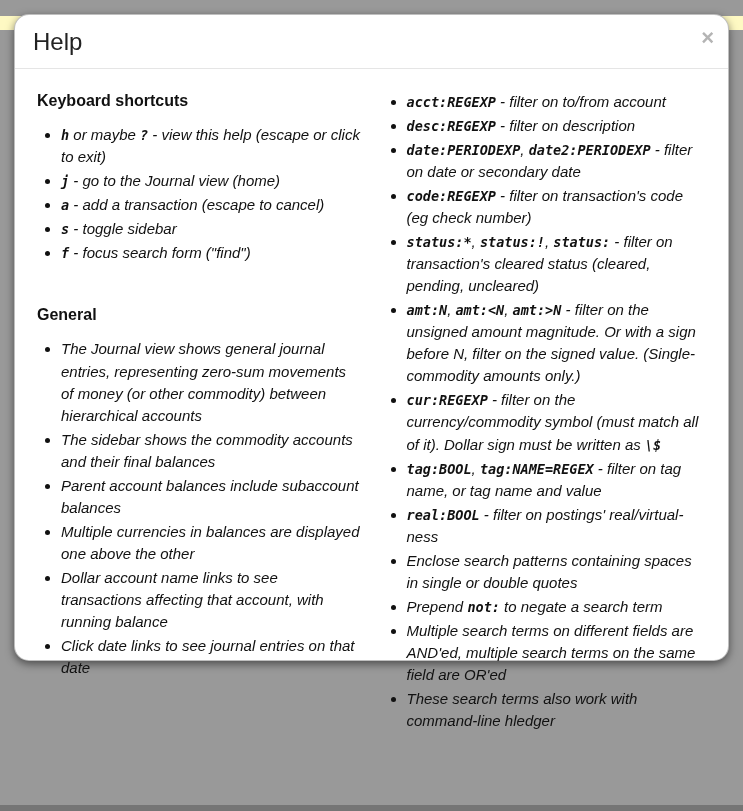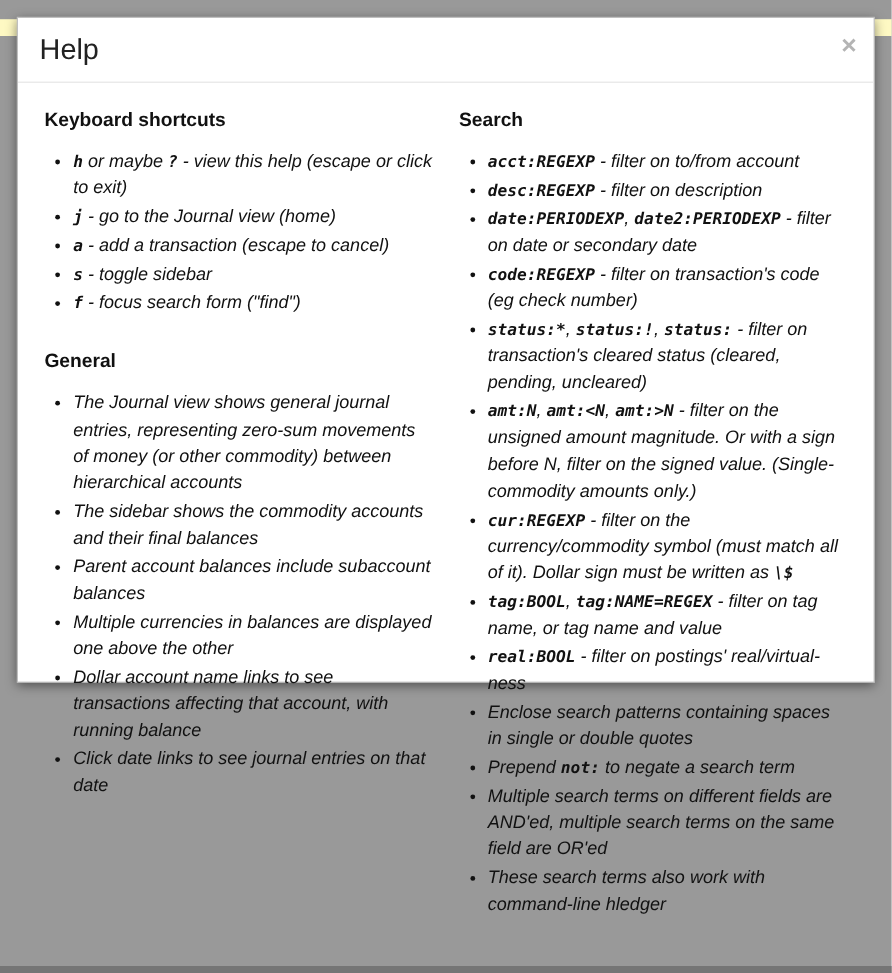--- a/index.html
+++ b/index.html
@@ -22,22 +22,22 @@
     font-size:13px;font-weight:bold;color:#9e2626;text-decoration:none;
     white-space:nowrap;
   }
   .page-heading{
     position:absolute;left:330px;top:1px;
     font-size:27px;font-weight:bold;color:#111;white-space:nowrap;
   }
 
   
   .modal{
-    position:absolute;left:14px;top:14px;width:715px;height:555px;
-    background:#ffffff;border-radius:0;
+    position:absolute;left:14px;top:14px;width:715px;height:647px;
+    background:#ffffff;border-radius:15px;
     border:1px solid rgba(0,0,0,0.25);
     box-shadow:0 3px 9px rgba(0,0,0,0.5);
     z-index:10;box-sizing:border-box;
     color:#111;
   }
   .modal-header{
     position:relative;
     padding:13px 18px 11px 18px;
     border-bottom:1px solid #e5e5e5;
   }
@@ -54,21 +54,21 @@
   .modal-body{
     display:flex;gap:22px;
     padding:22px 22px 20px 22px;
     box-sizing:border-box;
   }
   .help-col{flex:1 1 0;min-width:0;}
   .help-col h4{
     font-size:16px;font-weight:bold;color:#111;
     margin:0 0 14px 0;line-height:1.2;
   }
-  .help-col h4:not(:first-child){margin-top:28px;}
+  .help-col h4:not(:first-child){margin-top:41px;}
   ul.help-list{
     margin:0 0 12px 0;padding:0 0 0 24px;
     list-style:disc;
   }
   ul.help-list li{
     font-size:15px;line-height:1.47;color:#111;
     margin:0 0 2px 0;
     font-style:italic;
   }
   ul.help-list code{
@@ -104,21 +104,20 @@
         <ul class="help-list">
           <li>The Journal view shows general journal entries, representing zero-sum movements of money (or other commodity) between hierarchical accounts</li>
           <li>The sidebar shows the commodity accounts and their final balances</li>
           <li>Parent account balances include subaccount balances</li>
           <li>Multiple currencies in balances are displayed one above the other</li>
           <li>Dollar account name links to see transactions affecting that account, with running balance</li>
           <li>Click date links to see journal entries on that date</li>
         </ul>
       </div>
     <div class="help-col">
-        <h4>Search</h4>
         <ul class="help-list">
           <li><code>acct:REGEXP</code> - filter on to/from account</li>
           <li><code>desc:REGEXP</code> - filter on description</li>
           <li><code>date:PERIODEXP</code>, <code>date2:PERIODEXP</code> - filter on date or secondary date</li>
           <li><code>code:REGEXP</code> - filter on transaction's code (eg check number)</li>
           <li><code>status:*</code>, <code>status:!</code>, <code>status:</code> - filter on transaction's cleared status (cleared, pending, uncleared)</li>
           <li><code>amt:N</code>, <code>amt:&lt;N</code>, <code>amt:&gt;N</code> - filter on the unsigned amount magnitude. Or with a sign before N, filter on the signed value. (Single-commodity amounts only.)</li>
           <li><code>cur:REGEXP</code> - filter on the currency/commodity symbol (must match all of it). Dollar sign must be written as <code>\$</code></li>
           <li><code>tag:BOOL</code>, <code>tag:NAME=REGEX</code> - filter on tag name, or tag name and value</li>
           <li><code>real:BOOL</code> - filter on postings' real/virtual-ness</li>

